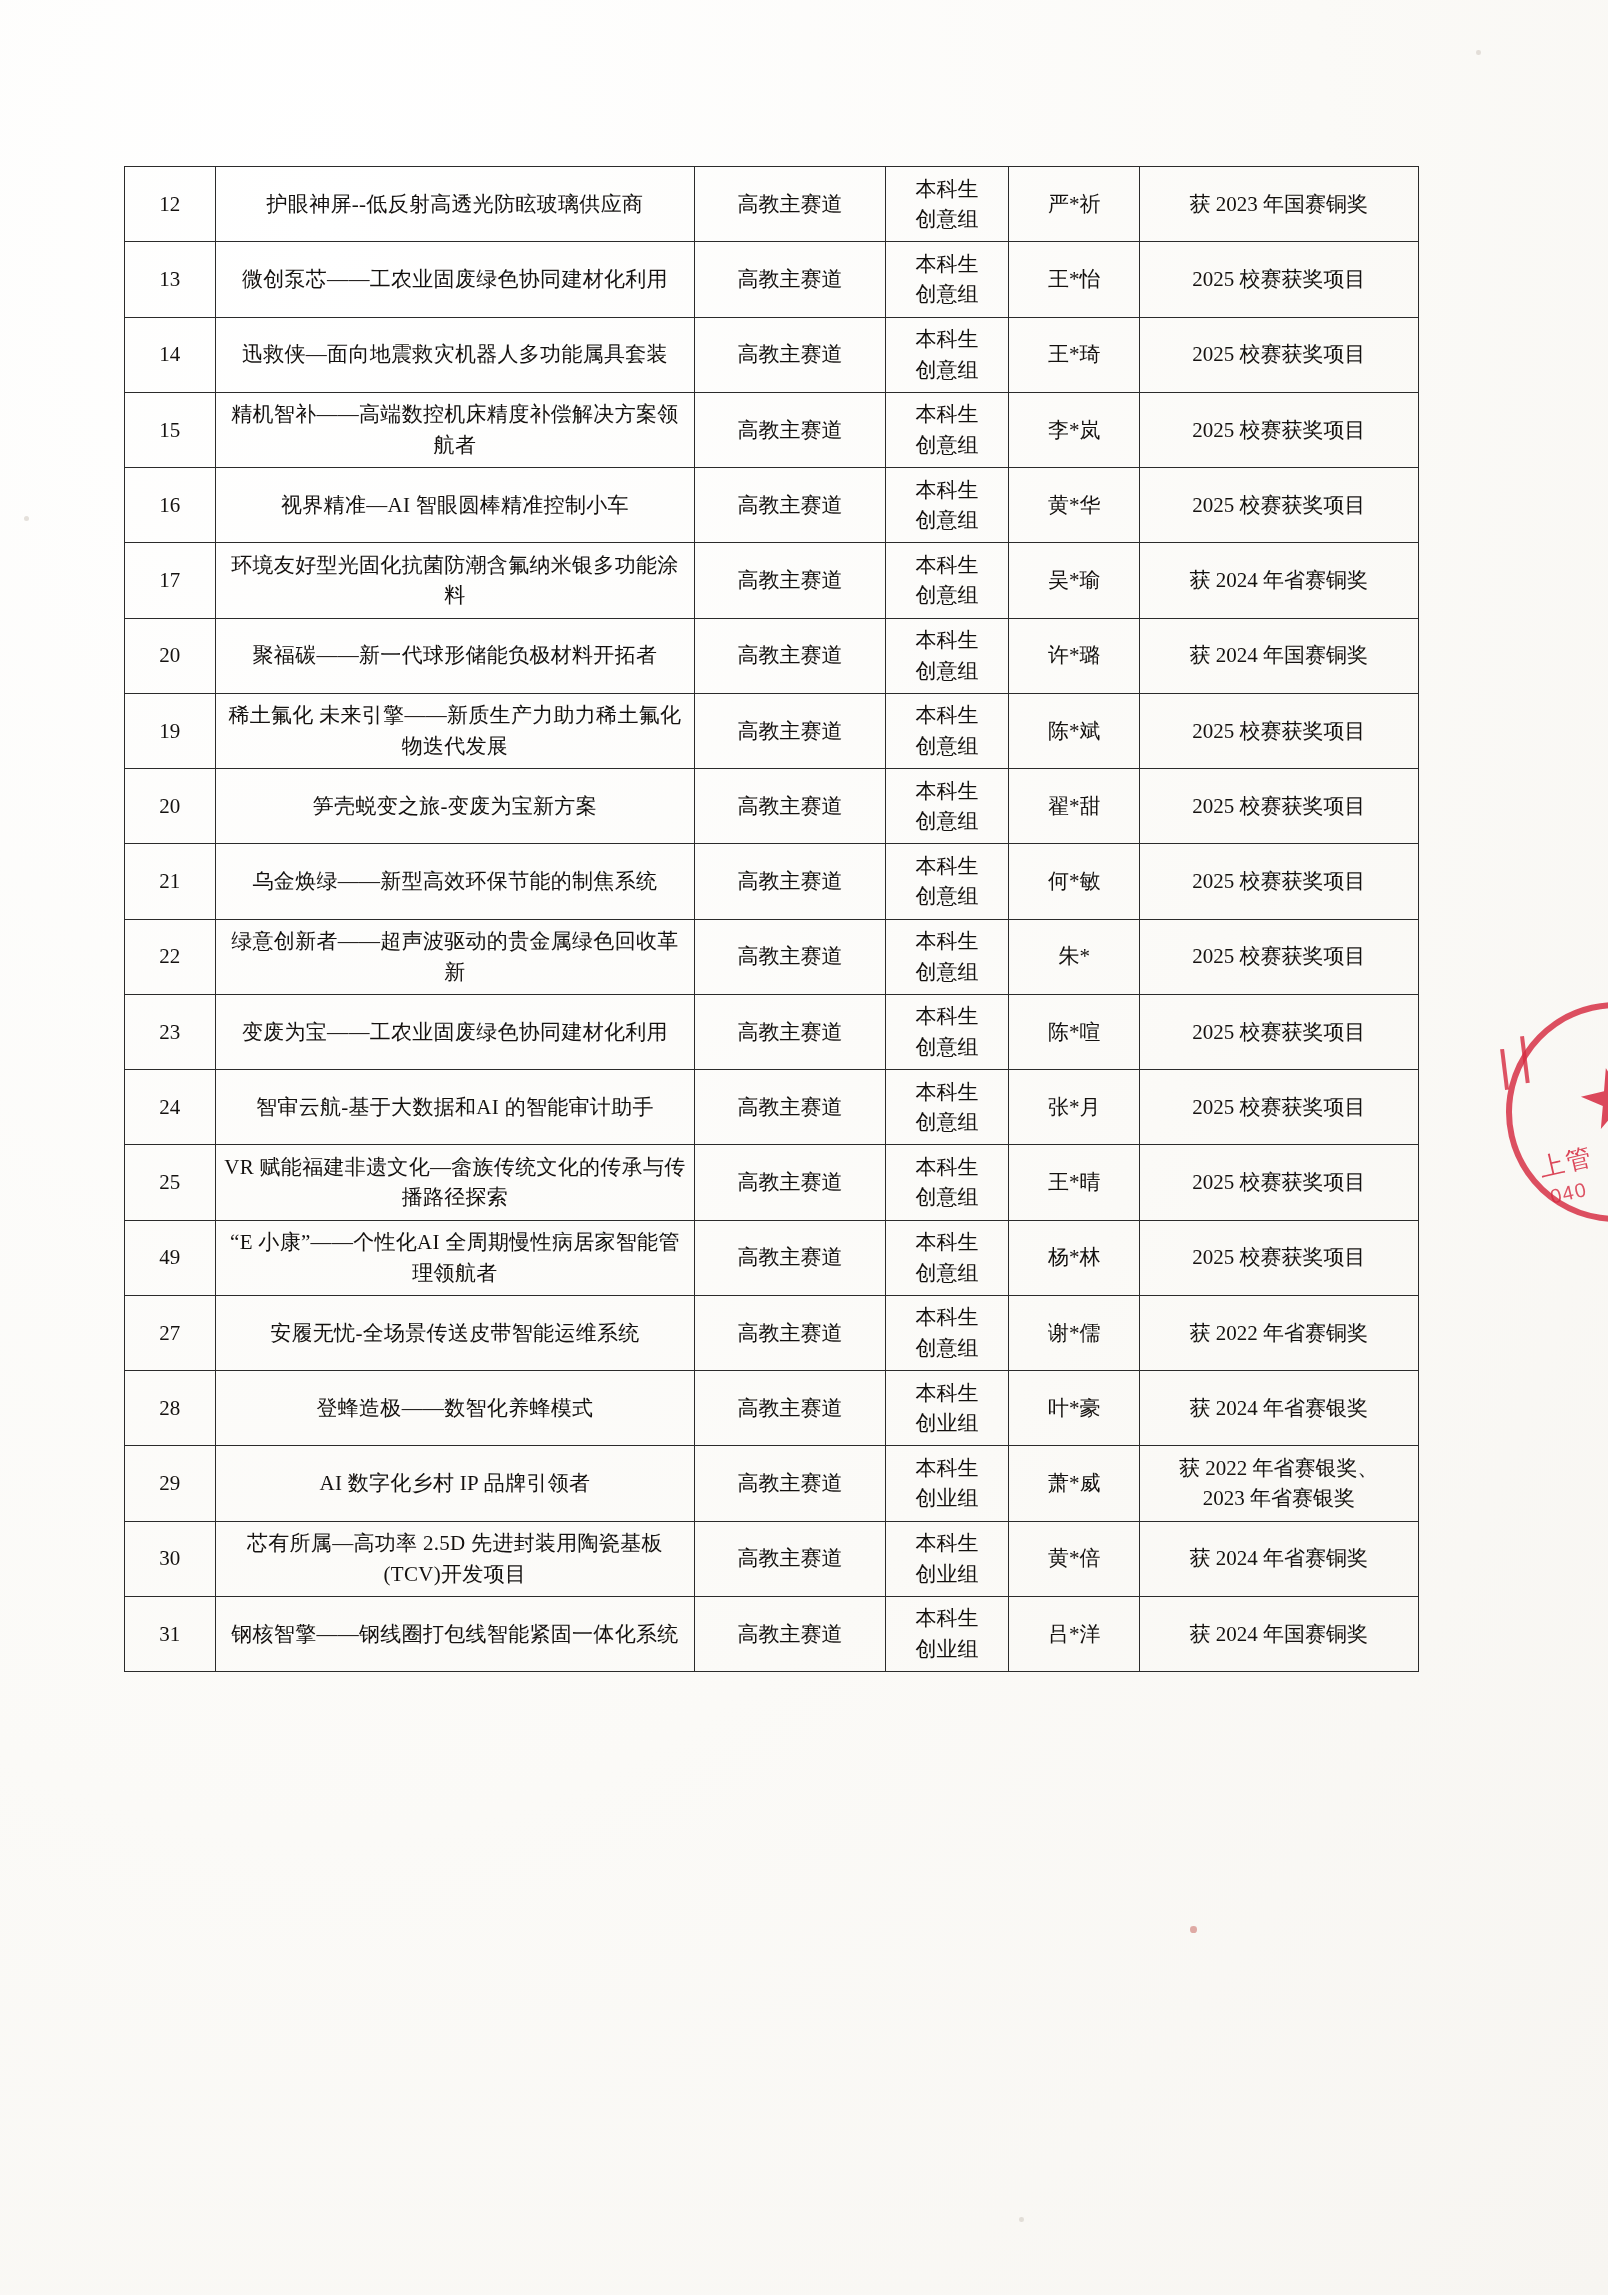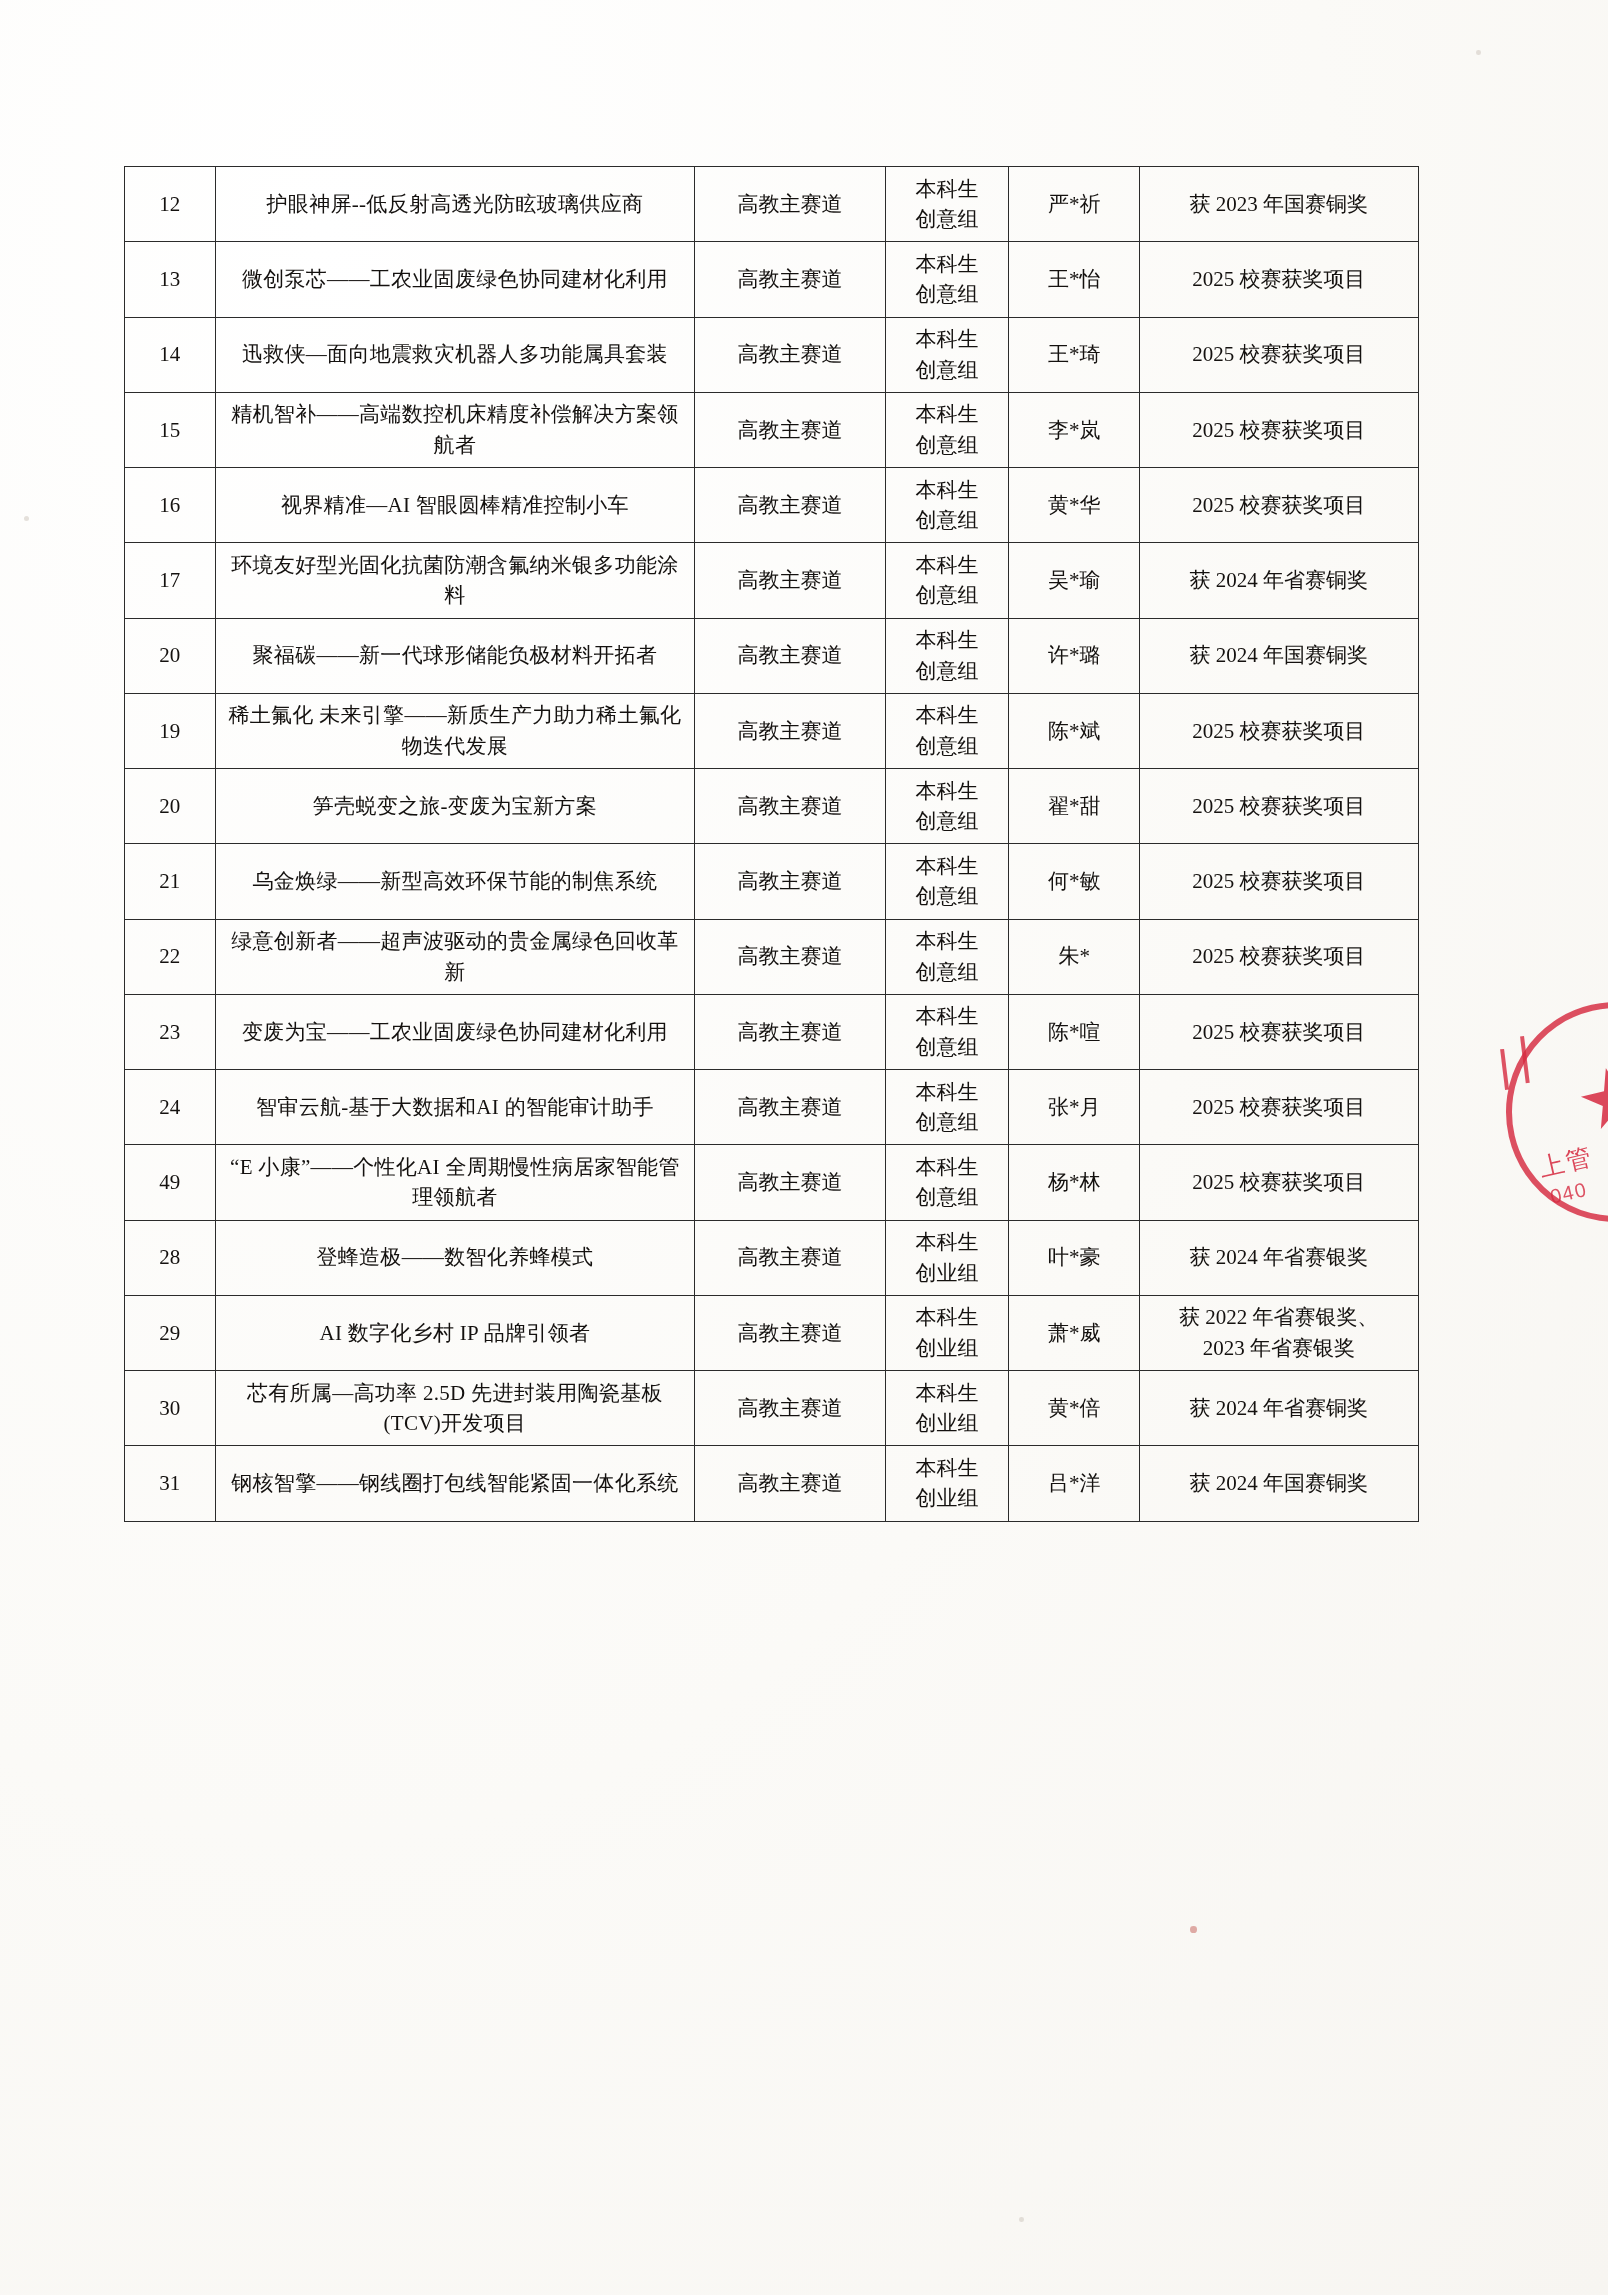--- a/index.html
+++ b/index.html
@@ -309,30 +309,56 @@
         <td class="c-group group-cell">
           <span>本科生</span>
           <span>创意组</span>
         </td>
         <td class="c-leader">张*月</td>
         <td class="c-award award-cell">
           <span>2025 校赛获奖项目</span>
         </td>
       </tr>
       <tr>
+        <td class="c-idx">25</td>
+        <td class="c-name name-cell">VR 赋能福建非遗文化—畲族传统文化的传承与传播路径探索</td>
+        <td class="c-track">高教主赛道</td>
+        <td class="c-group group-cell">
+          <span>本科生</span>
+          <span>创意组</span>
+        </td>
+        <td class="c-leader">王*晴</td>
+        <td class="c-award award-cell">
+          <span>2025 校赛获奖项目</span>
+        </td>
+      </tr>
+      <tr>
         <td class="c-idx">49</td>
         <td class="c-name name-cell">“E 小康”——个性化AI 全周期慢性病居家智能管理领航者</td>
         <td class="c-track">高教主赛道</td>
         <td class="c-group group-cell">
           <span>本科生</span>
           <span>创意组</span>
         </td>
         <td class="c-leader">杨*林</td>
         <td class="c-award award-cell">
           <span>2025 校赛获奖项目</span>
+        </td>
+      </tr>
+      <tr>
+        <td class="c-idx">27</td>
+        <td class="c-name name-cell">安履无忧-全场景传送皮带智能运维系统</td>
+        <td class="c-track">高教主赛道</td>
+        <td class="c-group group-cell">
+          <span>本科生</span>
+          <span>创意组</span>
+        </td>
+        <td class="c-leader">谢*儒</td>
+        <td class="c-award award-cell">
+          <span>获 2022 年省赛铜奖</span>
         </td>
       </tr>
       <tr>
         <td class="c-idx">28</td>
         <td class="c-name name-cell">登蜂造极——数智化养蜂模式</td>
         <td class="c-track">高教主赛道</td>
         <td class="c-group group-cell">
           <span>本科生</span>
           <span>创业组</span>
         </td>

